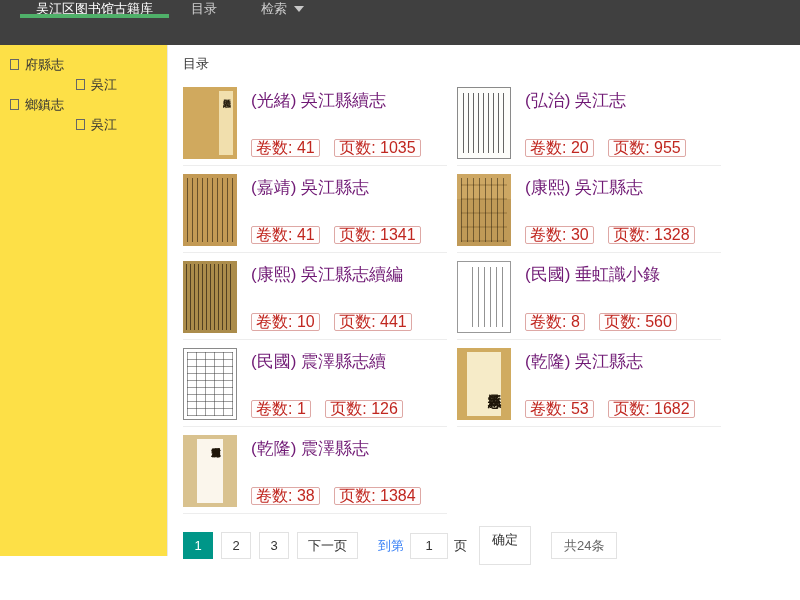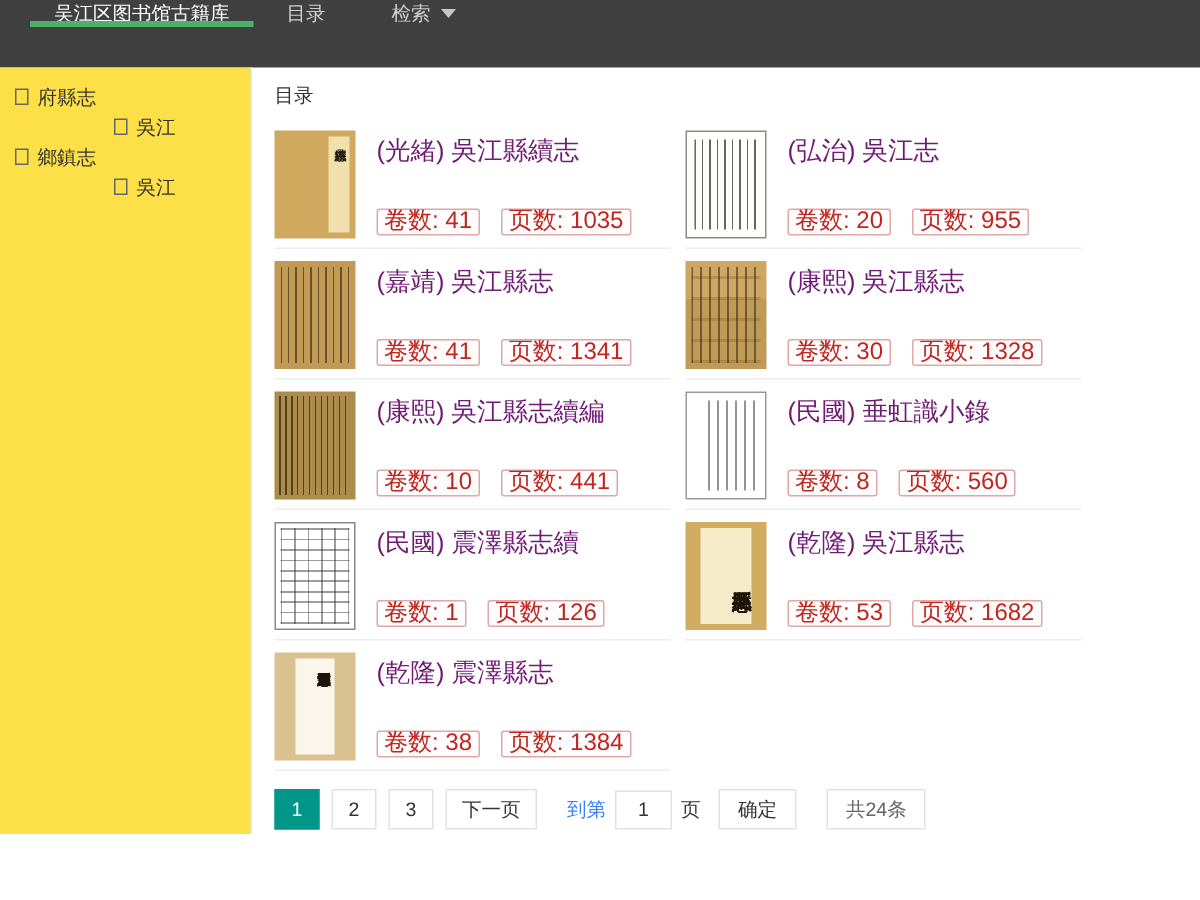--- a/index.html
+++ b/index.html
@@ -203,21 +203,21 @@
     border: 1px solid #e2e2e2;
     text-align: center;
     font-size: 13px;
     font-family: inherit;
     color: #333;
     outline: none;
   }
   .goto-suffix { margin: 0 12px 0 6px; color: #333; }
   .confirm-btn {
     padding: 0 12px;
-    height: 27px;
+    height: 39px;
     line-height: 25px;
     border: 1px solid #e2e2e2;
     background: #fff;
     color: #333;
     cursor: pointer;
   }
   .total-box {
     margin-left: 20px;
     padding: 0 12px;
     height: 27px;

